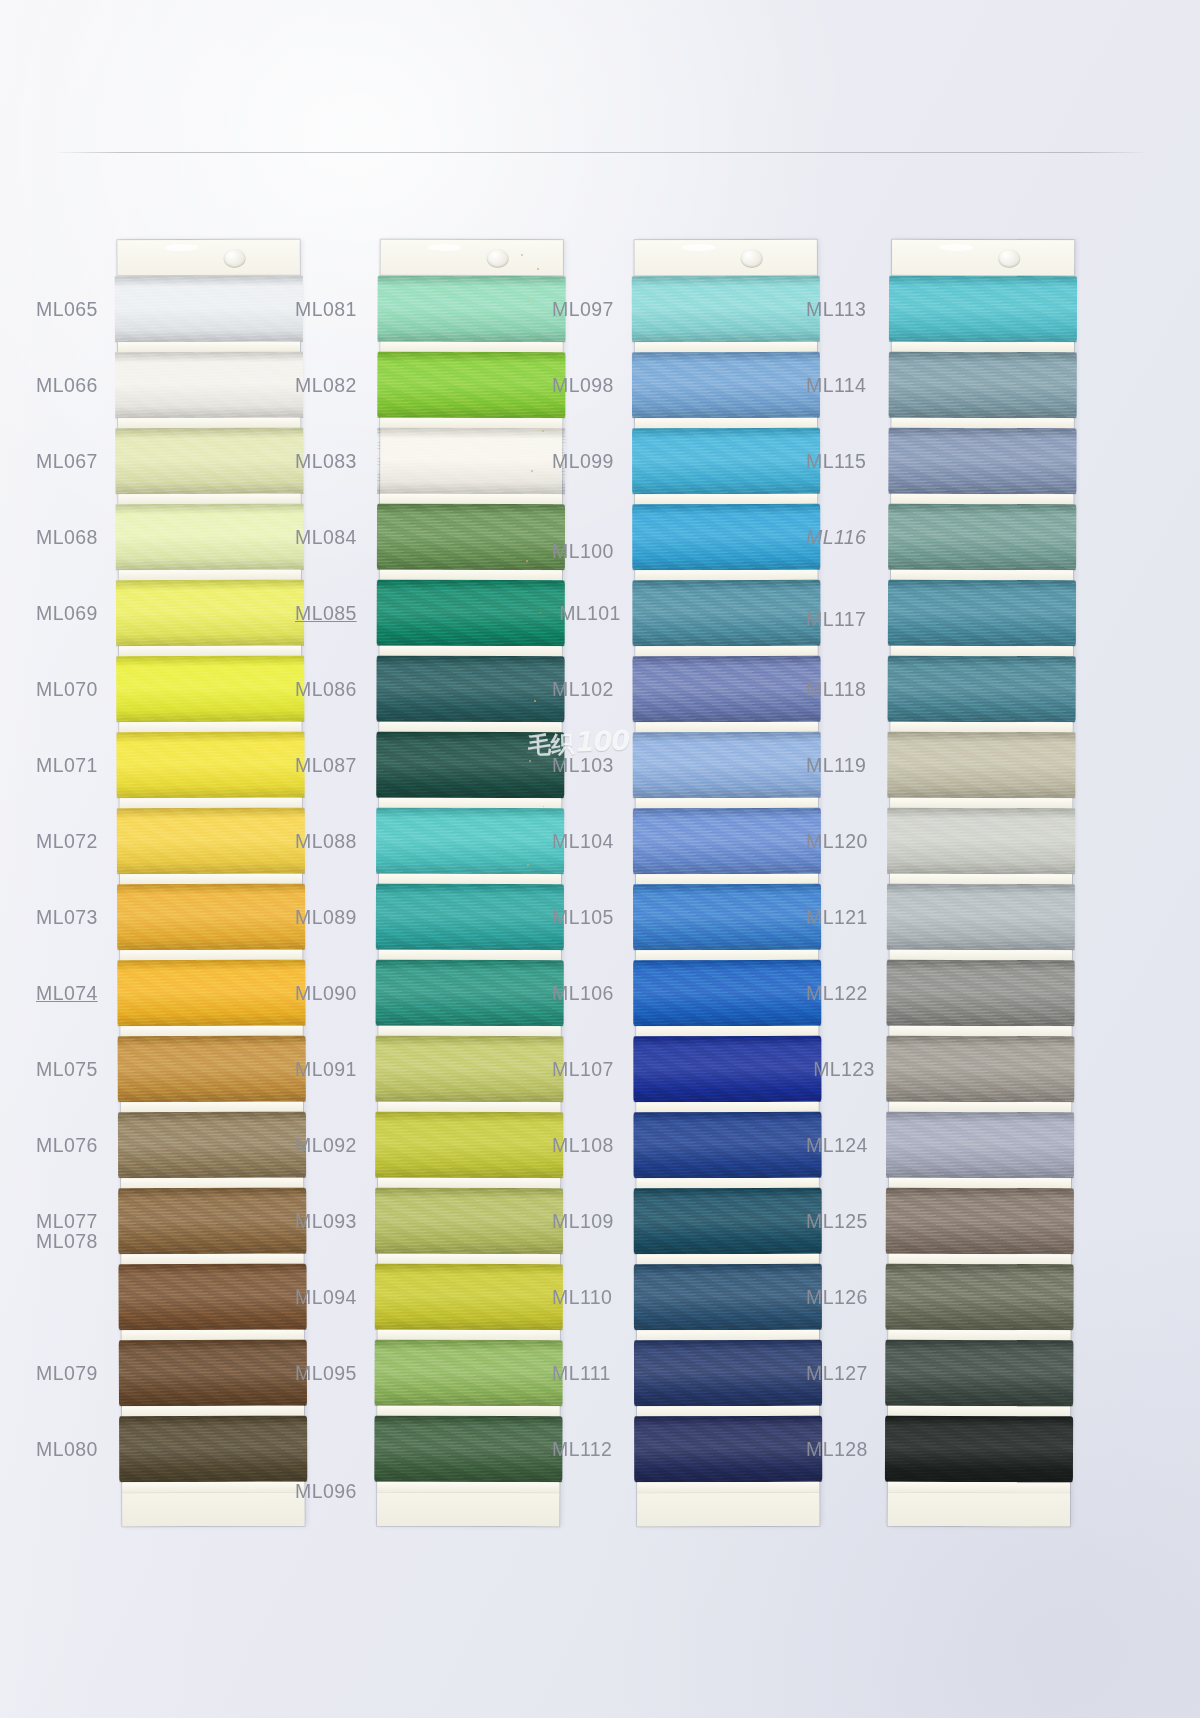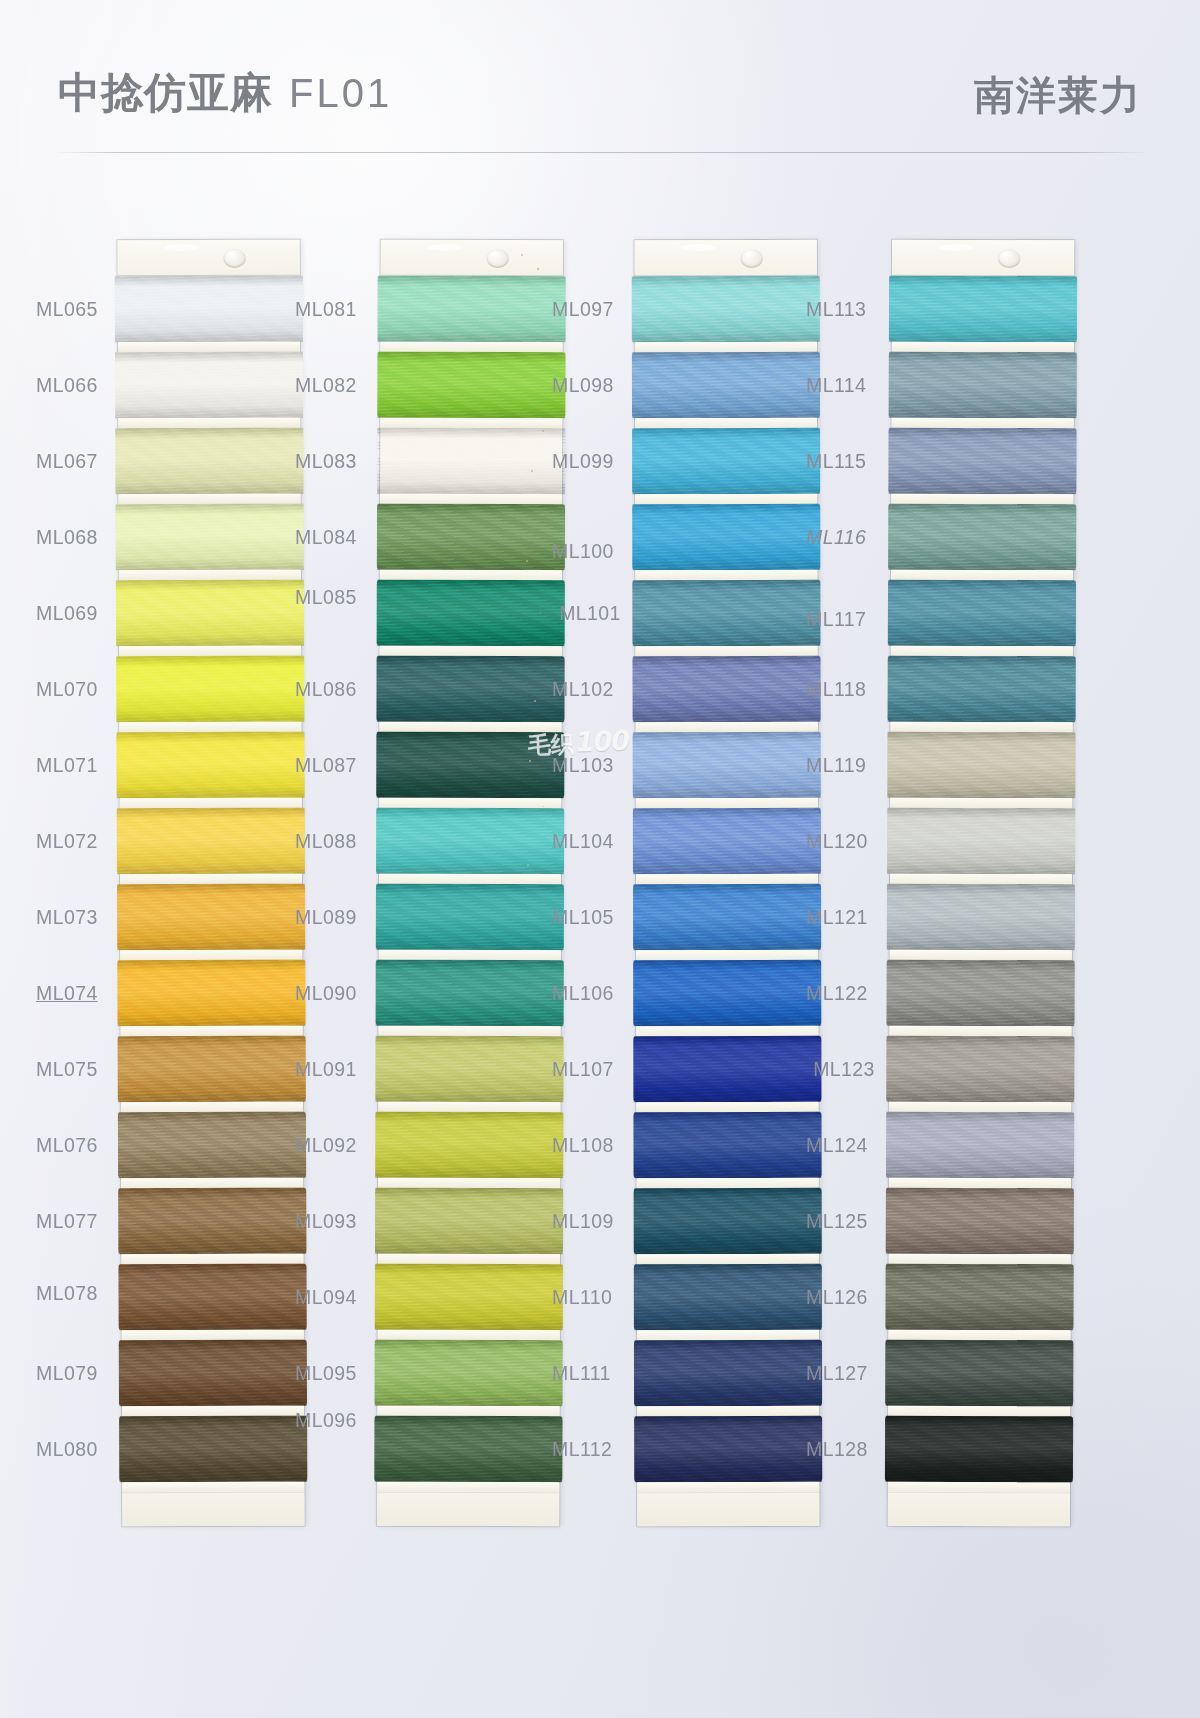--- a/index.html
+++ b/index.html
@@ -219,45 +219,39 @@
   
   .speck { position: absolute; background: #c9b07a; border-radius: 50%; opacity:.75; }
 </style>
 </head>
 <body>
 
 <div class="board">
 
   <div class="paper-light"></div>
 
-  <div class="header">
-    <div class="title-cn">
-      <span>中捻仿亚麻</span><span class="title-code">FL01</span>
-    </div>
-    <div class="brand">南洋莱力</div>
-  </div>
   <div class="rule"></div>
 
   <div id="columns-host">
       <div class="column col-0">
         <div class="labels">
           <div class="label" style="top: 58px;">ML065</div>
           <div class="label" style="top: 134px;">ML066</div>
           <div class="label" style="top: 210px;">ML067</div>
           <div class="label" style="top: 286px;">ML068</div>
           <div class="label" style="top: 362px;">ML069</div>
           <div class="label" style="top: 438px;">ML070</div>
           <div class="label" style="top: 514px;">ML071</div>
           <div class="label" style="top: 590px;">ML072</div>
           <div class="label" style="top: 666px;">ML073</div>
           <div class="label" style="top: 742px; text-decoration: underline;">ML074</div>
           <div class="label" style="top: 818px;">ML075</div>
           <div class="label" style="top: 894px;">ML076</div>
           <div class="label" style="top: 970px;">ML077</div>
-          <div class="label" style="top: 1042px;">ML078</div>
+          <div class="label" style="top: 990px;">ML078</div>
           <div class="label" style="top: 1122px;">ML079</div>
           <div class="label" style="top: 1198px;">ML080</div>
         </div>
         <div class="card skew-a">
           <div class="card-top">
             <div class="nick"></div>
             <div class="punch"></div>
           </div>
           <div class="swatch-wrap" style="height: 1216px;">
             <div class="yarn" title="ML065" style="top: 0px; height: 66px; background: rgb(236, 239, 242);"></div>
@@ -295,32 +289,32 @@
           </div>
           <div class="card-bottom"></div>
         </div>
       </div>
       <div class="column col-1">
         <div class="labels">
           <div class="label" style="top: 58px;">ML081</div>
           <div class="label" style="top: 134px;">ML082</div>
           <div class="label" style="top: 210px;">ML083</div>
           <div class="label" style="top: 286px;">ML084</div>
-          <div class="label" style="top: 346px;">ML085</div>
+          <div class="label" style="top: 362px; text-decoration: underline;">ML085</div>
           <div class="label" style="top: 438px;">ML086</div>
           <div class="label" style="top: 514px;">ML087</div>
           <div class="label" style="top: 590px;">ML088</div>
           <div class="label" style="top: 666px; margin-left: 25px;">ML089</div>
           <div class="label" style="top: 742px;">ML090</div>
           <div class="label" style="top: 818px;">ML091</div>
           <div class="label" style="top: 894px;">ML092</div>
           <div class="label" style="top: 970px;">ML093</div>
           <div class="label" style="top: 1046px;">ML094</div>
           <div class="label" style="top: 1122px;">ML095</div>
-          <div class="label" style="top: 1169px;">ML096</div>
+          <div class="label" style="top: 1240px;">ML096</div>
         </div>
         <div class="card skew-b">
           <div class="card-top">
             <div class="nick"></div>
             <div class="punch"></div>
           </div>
           <div class="swatch-wrap" style="height: 1216px;">
             <div class="yarn" title="ML081" style="top: 0px; height: 66px; background: rgb(149, 221, 187);"></div>
             <div class="gap" style="top: 66px; height: 10px;"></div>
             <div class="yarn" title="ML082" style="top: 76px; height: 66px; background: rgb(136, 207, 56);"></div>

